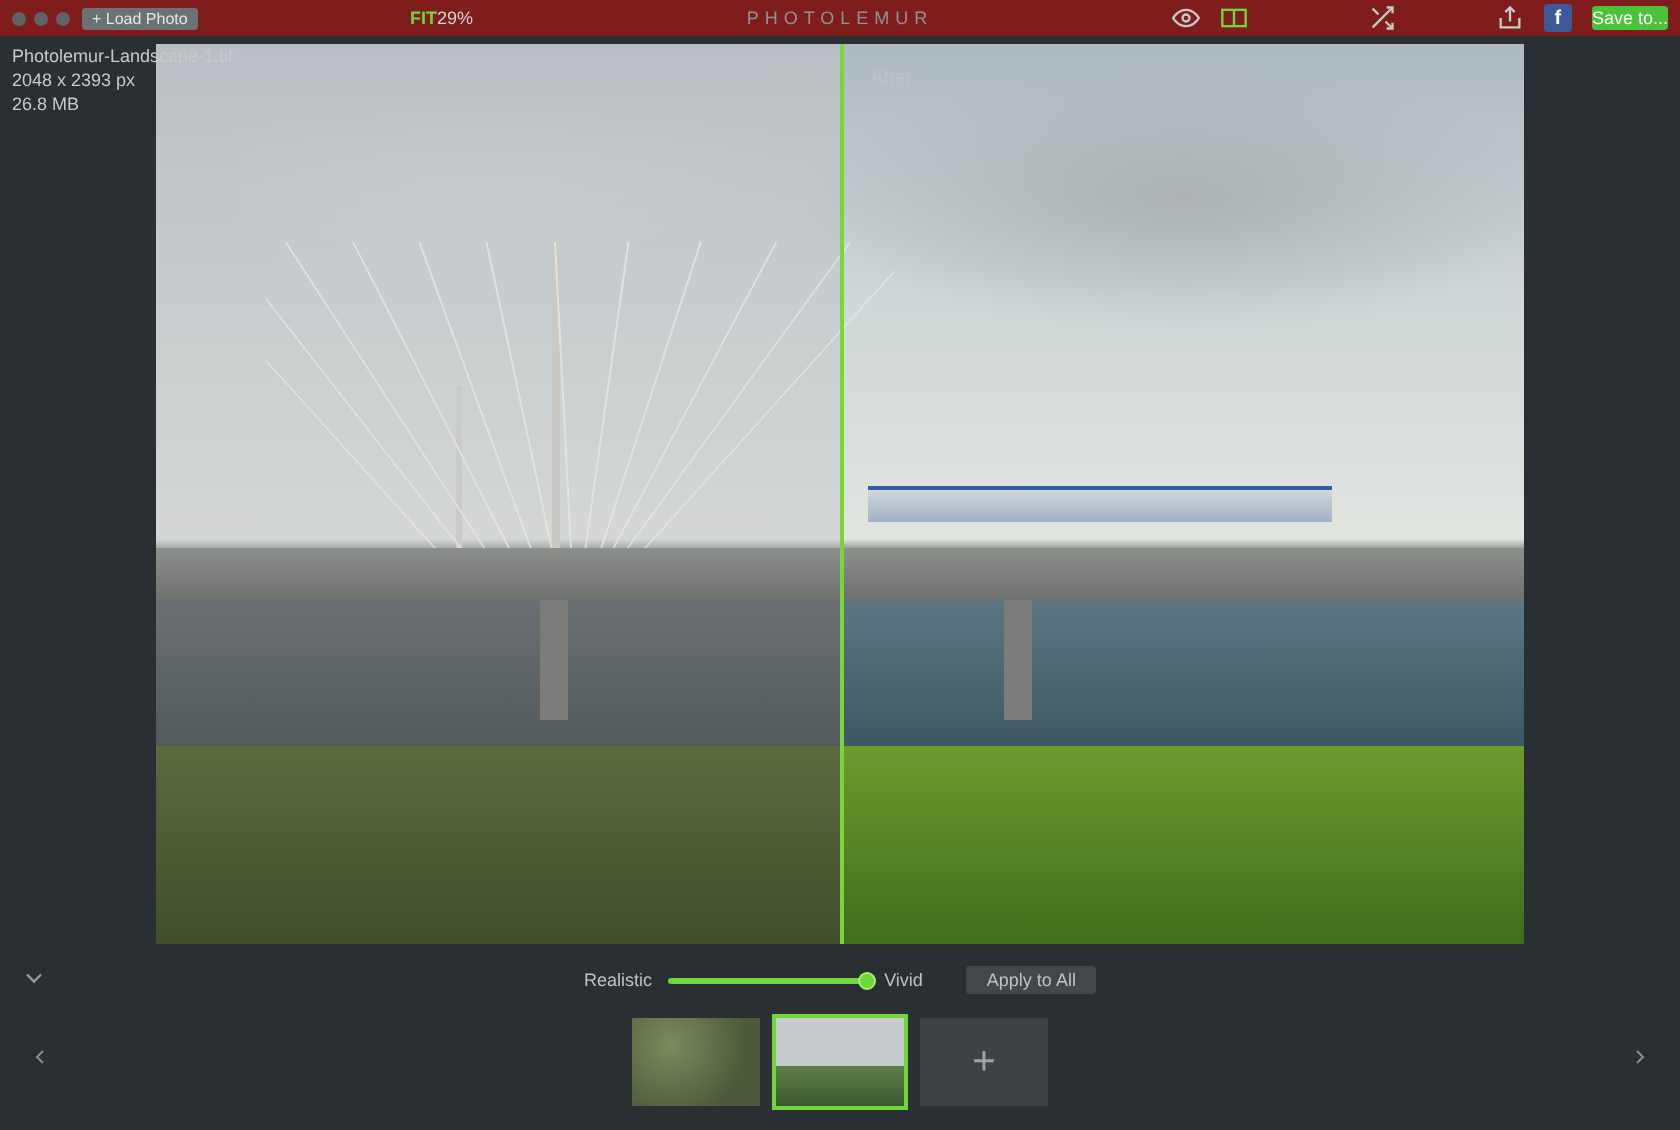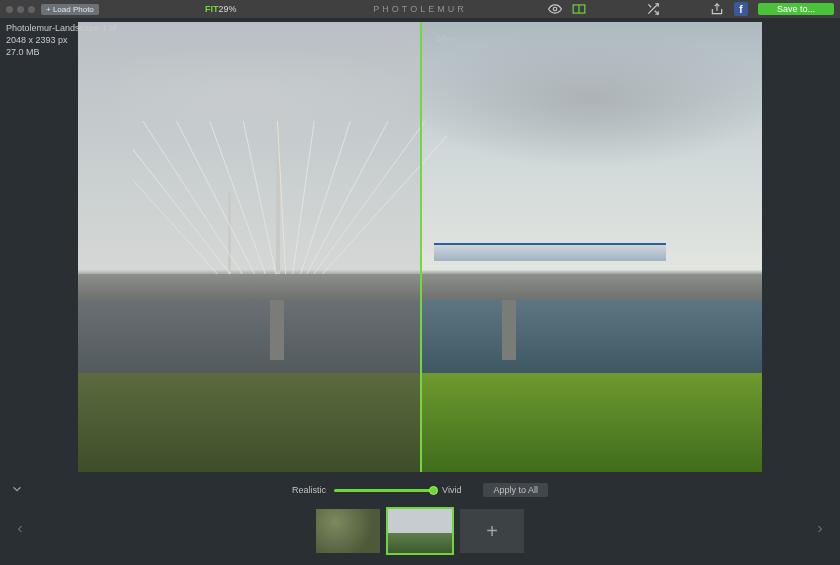--- a/index.html
+++ b/index.html
@@ -1,32 +1,32 @@
 <!DOCTYPE html>
 <html><head>
 <meta charset="utf-8">
 <style>
   * { box-sizing: border-box; margin: 0; padding: 0; }
   html, body { width: 840px; height: 565px; overflow: hidden; font-family: -apple-system, "Helvetica Neue", Arial, sans-serif; }
   body { background: #2a2f33; color: #c7c7c7; }
 
   
-  .topbar { height: 18px; background: #404040; display: flex; align-items: center; font-size: 9px; color: #a9aeb2; position: relative; }
+  .topbar { height: 18px; background: #7f1d1d; display: flex; align-items: center; font-size: 9px; color: #a9aeb2; position: relative; }
   .traffic { display: flex; gap: 4px; padding-left: 6px; }
   .dot { width: 7px; height: 7px; border-radius: 50%; background: #5f6367; }
   .load-btn { margin-left: 6px; background: #6c7176; color: #e6e6e6; border-radius: 2px; padding: 1px 5px; font-size: 8px; cursor: pointer; }
   .zoom { position: absolute; left: 205px; display: flex; align-items: center; gap: 0; }
   .fit { color: #6fd73a; font-weight: 600; font-size: 9px; }
   .zoom-pct { color: #d6d6d6; font-size: 9px; }
   .brand { position: absolute; left: 50%; transform: translateX(-50%); letter-spacing: 3px; font-size: 9px; color: #8e9398; }
   .tb-right { margin-left: auto; display: flex; align-items: center; gap: 10px; padding-right: 6px; }
   .tb-ico { width: 14px; height: 14px; display: flex; align-items: center; justify-content: center; color: #c7c9cb; }
   .tb-ico svg { width: 14px; height: 14px; }
   .fb { width: 14px; height: 14px; background: #3b5998; color: #fff; font-size: 10px; font-weight: bold; display: flex; align-items: center; justify-content: center; border-radius: 2px; }
-  .save-btn { background: #4ac33a; color: #fff; font-size: 9px; padding: 1px 19px; border-radius: 2px; cursor: pointer; }
+  .save-btn { background: #4ac33a; color: #fff; font-size: 9px; padding: 1px 0; border-radius: 2px; cursor: pointer; }
 
   
   .fileinfo { position: absolute; left: 6px; top: 22px; font-size: 9px; color: #c8cacc; line-height: 12px; z-index: 5; }
 
   
   .canvas-wrap { position: absolute; left: 78px; top: 22px; width: 684px; height: 450px; background: #1a1d20; overflow: hidden; }
   .img-half { position: absolute; top: 0; height: 100%; }
   .before-half { left: 0; width: 50%; }
   .after-half  { left: 50%; width: 50%; }
   
@@ -120,21 +120,21 @@
         </svg>
     </span>
     <span class="fb">f</span>
     <span class="save-btn">Save to...</span>
   </div>
 </div>
 
 <div class="fileinfo">
   <div>Photolemur-Landscape-1.tif</div>
   <div>2048 x 2393  px</div>
-  <div>27.0 MB</div>
+  <div>26.8 MB</div>
 </div>
 
 <div class="canvas-wrap">
   <div class="img-half before-half">
     <div class="sky-b"></div>
       <div class="water-b"></div>
       <div class="green-b"></div>
   </div>
   <div class="img-half after-half">
     <div class="sky-a"></div>

